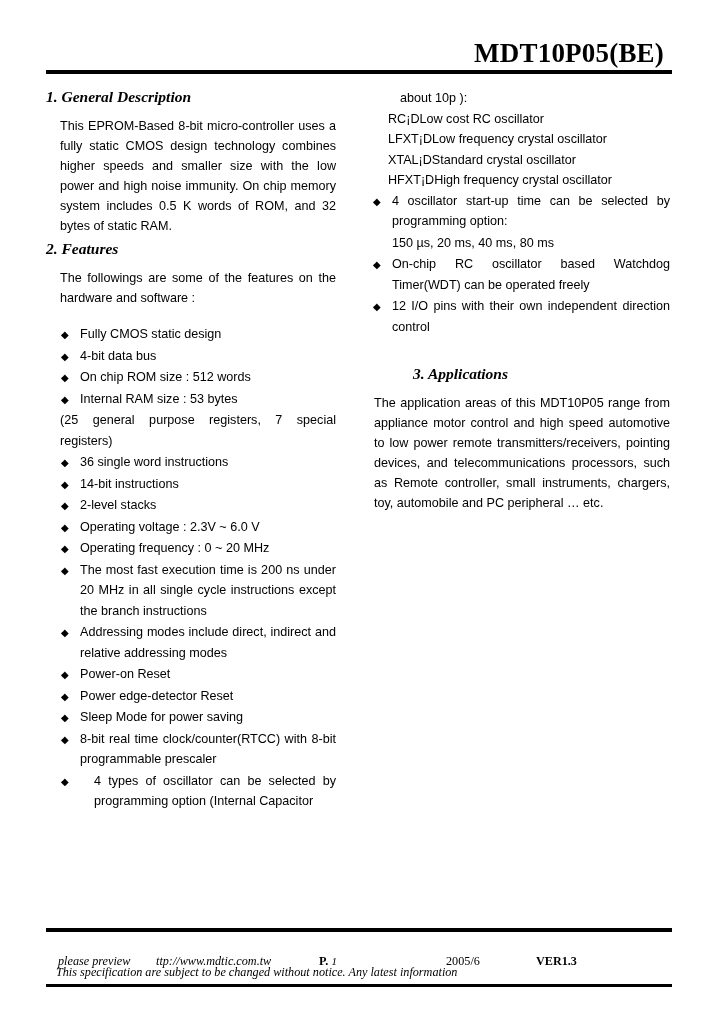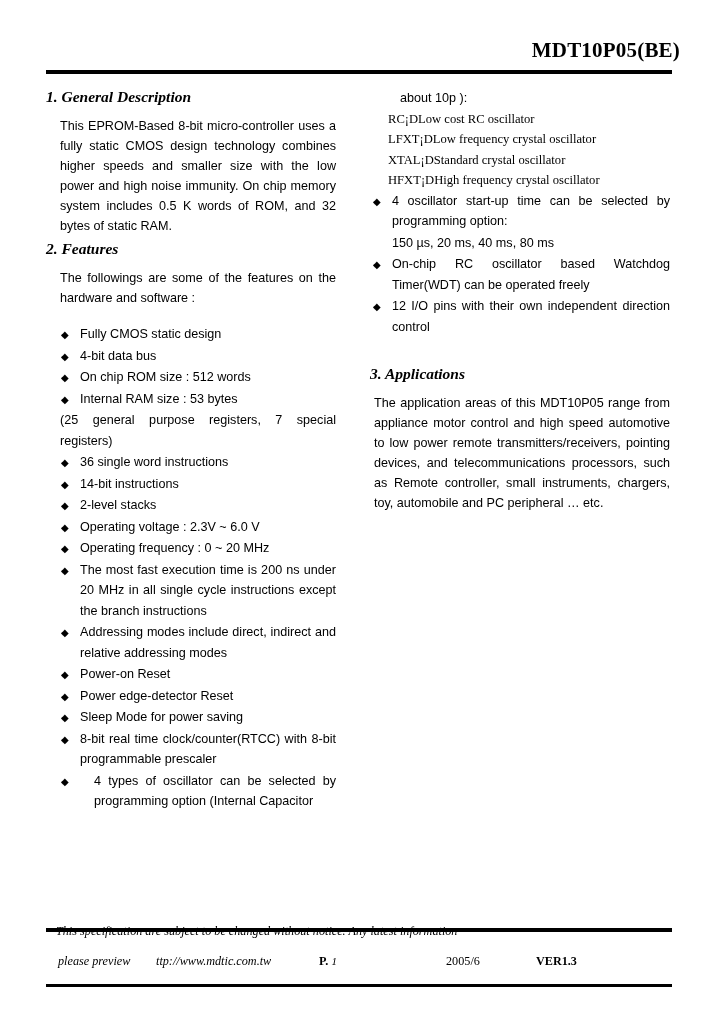--- a/index.html
+++ b/index.html
@@ -19,25 +19,25 @@
     position: absolute;
     left: 0; top: 0;
     width: 720px;
     height: 1012px;
     box-sizing: border-box;
     padding: 0;
   }
   
   .header-title {
     position: absolute;
-    right: 40px;
+    right: 56px;
     top: 38px;
     font-family: "Liberation Serif", serif;
     font-weight: bold;
-    font-size: 21px;
+    font-size: 27px;
     letter-spacing: 0.2px;
   }
   .rule-top {
     position: absolute;
     left: 46px;
     top: 70px;
     width: 626px;
     height: 4px;
     background: #000;
   }
@@ -120,28 +120,27 @@
     font-size: 12.6px;
     line-height: 20.5px;
     padding-left: 30px;
     margin: 0;
   }
   .right-item {
     font-size: 12.6px;
     line-height: 20.5px;
     padding-left: 18px;
     margin: 0;
-    font-family: Liberation Serif, serif;
   }
 
   
   .footer-note {
     position: absolute;
     left: 56px;
-    top: 924px;
+    top: 965px;
     font-family: "Liberation Serif", serif;
     font-style: italic;
     font-size: 12.2px;
   }
   .footer-row {
     position: absolute;
     top: 954px;
     left: 46px;
     width: 626px;
     height: 22px;
@@ -201,21 +200,21 @@
     <p class="right-item">XTAL¡DStandard crystal oscillator</p>
     <p class="right-item">HFXT¡DHigh frequency crystal oscillator</p>
 
     <ul class="bullets">
       <li class="just" style="padding-left:22px;"><span class="dia" style="left:3px;">◆</span><span>4 oscillator start-up time can be selected by programming option:</span></li>
       <li class="nodia" style="padding-left:22px;"><span>150 µs, 20 ms, 40 ms, 80 ms</span></li>
       <li class="just" style="padding-left:22px;"><span class="dia" style="left:3px;">◆</span><span>On-chip RC oscillator based Watchdog Timer(WDT) can be operated freely</span></li>
       <li class="just" style="padding-left:22px;"><span class="dia" style="left:3px;">◆</span><span>12 I/O pins with their own independent direction control</span></li>
     </ul>
 
-    <h2 class="section" style="margin-top:28px; padding-left:0;">3. Applications</h2>
+    <h2 class="section" style="margin-top:28px; padding-left:0;margin-left:43px;">3. Applications</h2>
     <p class="para" style="padding-left:4px; margin-top:4px;">The application areas of this MDT10P05 range from appliance motor control and high speed automotive to low power remote transmitters/receivers, pointing devices, and telecommunications processors, such as Remote controller, small instruments, chargers, toy, automobile and PC peripheral … etc.</p>
   </div>
 
   <div class="rule-bottom"></div>
   <div class="footer-note">This specification are subject to be changed without notice. Any latest information</div>
   <div class="footer-row">
     <span class="f1">please preview</span>
     <span class="f2">ttp://www.mdtic.com.tw</span>
     <span class="f3"><span>P.</span> <em>1</em></span>
     <span class="f4">2005/6</span>

